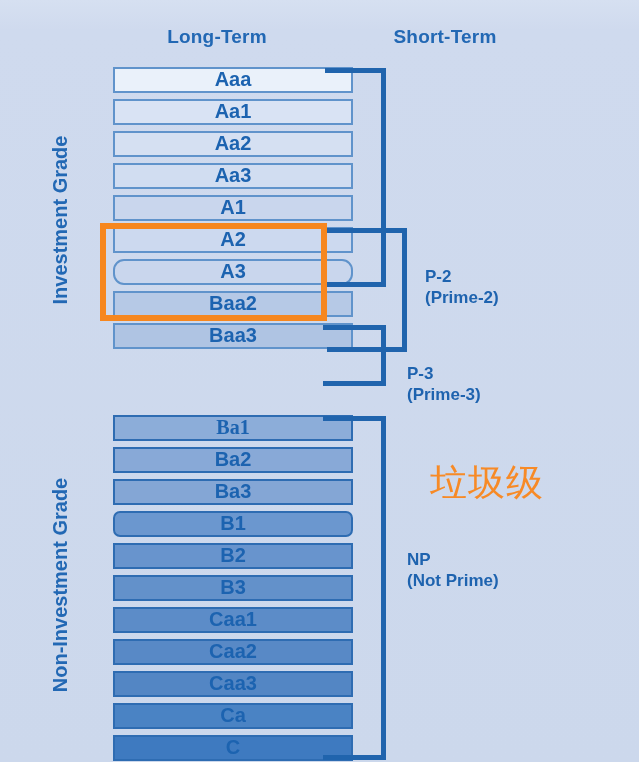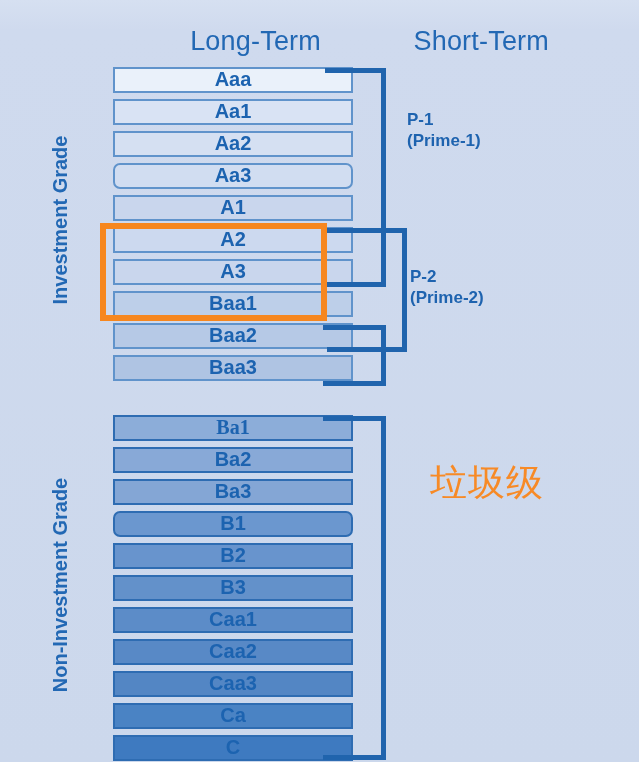--- a/index.html
+++ b/index.html
@@ -5,21 +5,21 @@
   html, body { margin: 0; padding: 0; background: #cfdaee; }
   .stage {
     position: relative;
     width: 639px; height: 762px;
     overflow: hidden;
     background: linear-gradient(180deg, #d6e0f1 0%, #cfdaee 4%, #ccd8ec 100%);
     font-family: "Liberation Sans", "DejaVu Sans", sans-serif;
   }
   .col-header {
     position: absolute; top: 26px; width: 208px;
-    text-align: right; font-size: 27px; font-weight: normal;
+    text-align: center; font-size: 19px; font-weight: bold;
     color: #2268b4; letter-spacing: 0.2px;
   }
   .col-header.lt { left: 113px; }
   .col-header.st { left: 341px; }
   .side-label {
     position: absolute; width: 300px; height: 26px; line-height: 26px;
     text-align: center; font-size: 20px; font-weight: bold; color: #2268b4;
     transform: rotate(-90deg); white-space: nowrap;
   }
   .side-label.inv { left: -90px; top: 207px; }
@@ -47,21 +47,21 @@
   .bracket.b-np { left: 323px; top: 416px; width: 63px; height: 344px; }
   .highlight-rect {
     position: absolute; left: 100px; top: 223px; width: 227px; height: 98px;
     box-sizing: border-box; border: 6px solid #f6871f; z-index: 2;
   }
   .st-label {
     position: absolute; font-size: 17px; font-weight: bold;
     line-height: 21px; color: #1e63af; z-index: 3; white-space: nowrap;
   }
   .st-label.p1 { left: 407px; top: 109px; }
-  .st-label.p2 { left: 410px; top: 266px; }
+  .st-label.p2 { left: 425px; top: 266px; }
   .st-label.p3 { left: 407px; top: 363px; }
   .st-label.np { left: 407px; top: 549px; }
   .junk-label {
     position: absolute; left: 430px; top: 458px;
     font-size: 37px; font-weight: normal; color: #f78a26;
     letter-spacing: 1px; z-index: 3; white-space: nowrap;
   }
 </style>
 </head>
 <body>
@@ -80,39 +80,36 @@
   </div>
 
   <div class="rating-box" style="background-color: rgb(217, 227, 244);">
     <span class="rating-text">Aa1</span>
   </div>
 
   <div class="rating-box" style="background-color: rgb(213, 224, 242);">
     <span class="rating-text">Aa2</span>
   </div>
 
-  <div class="rating-box" style="background-color: rgb(209, 221, 241); border-radius: 7px;">
+  <div class="rating-box" style="background-color: rgb(209, 221, 241);">
     <span class="rating-text">Aa3</span>
   </div>
 
   <div class="rating-box" style="background-color: rgb(201, 214, 237);">
     <span class="rating-text">A1</span>
   </div>
 
   <div class="rating-box" style="background-color: rgb(204, 217, 239);">
     <span class="rating-text">A2</span>
   </div>
 
-  <div class="rating-box" style="background-color: rgb(201, 214, 237);">
+  <div class="rating-box" style="background-color: rgb(201, 214, 237); border-radius: 11px;">
     <span class="rating-text">A3</span>
   </div>
 
-  <div class="rating-box" style="background-color: rgb(189, 207, 233);">
-    <span class="rating-text">Baa1</span>
-  </div>
 
   <div class="rating-box" style="background-color: rgb(182, 201, 230);">
     <span class="rating-text">Baa2</span>
   </div>
 
   <div class="rating-box" style="background-color: rgb(175, 196, 227);">
     <span class="rating-text">Baa3</span>
   </div>
 </div>
 
@@ -162,24 +159,28 @@
   </div>
 </div>
 
   <div class="bracket b-p1" style="border-color: rgb(32, 100, 173);"></div>
   <div class="bracket b-p2" style="border-color: rgb(32, 100, 173);"></div>
   <div class="bracket b-p3" style="border-color: rgb(32, 100, 173);"></div>
   <div class="bracket b-np" style="border-color: rgb(32, 100, 173);"></div>
 
   <div class="highlight-rect" style="border-color: rgb(246, 135, 31);"></div>
 
-  <div class="st-label p1">
-    <div>P-1</div>
-    <div>(Prime-1)</div>
-  </div>
   <div class="st-label p2">
     <div>P-2</div>
     <div>(Prime-2)</div>
+  </div>
+  <div class="st-label p3">
+    <div>P-3</div>
+    <div>(Prime-3)</div>
+  </div>
+  <div class="st-label np">
+    <div>NP</div>
+    <div>(Not Prime)</div>
   </div>
 
   <div class="junk-label" style="color: rgb(247, 138, 38);">垃圾级</div>
 
 </div>
 
 </body></html>

